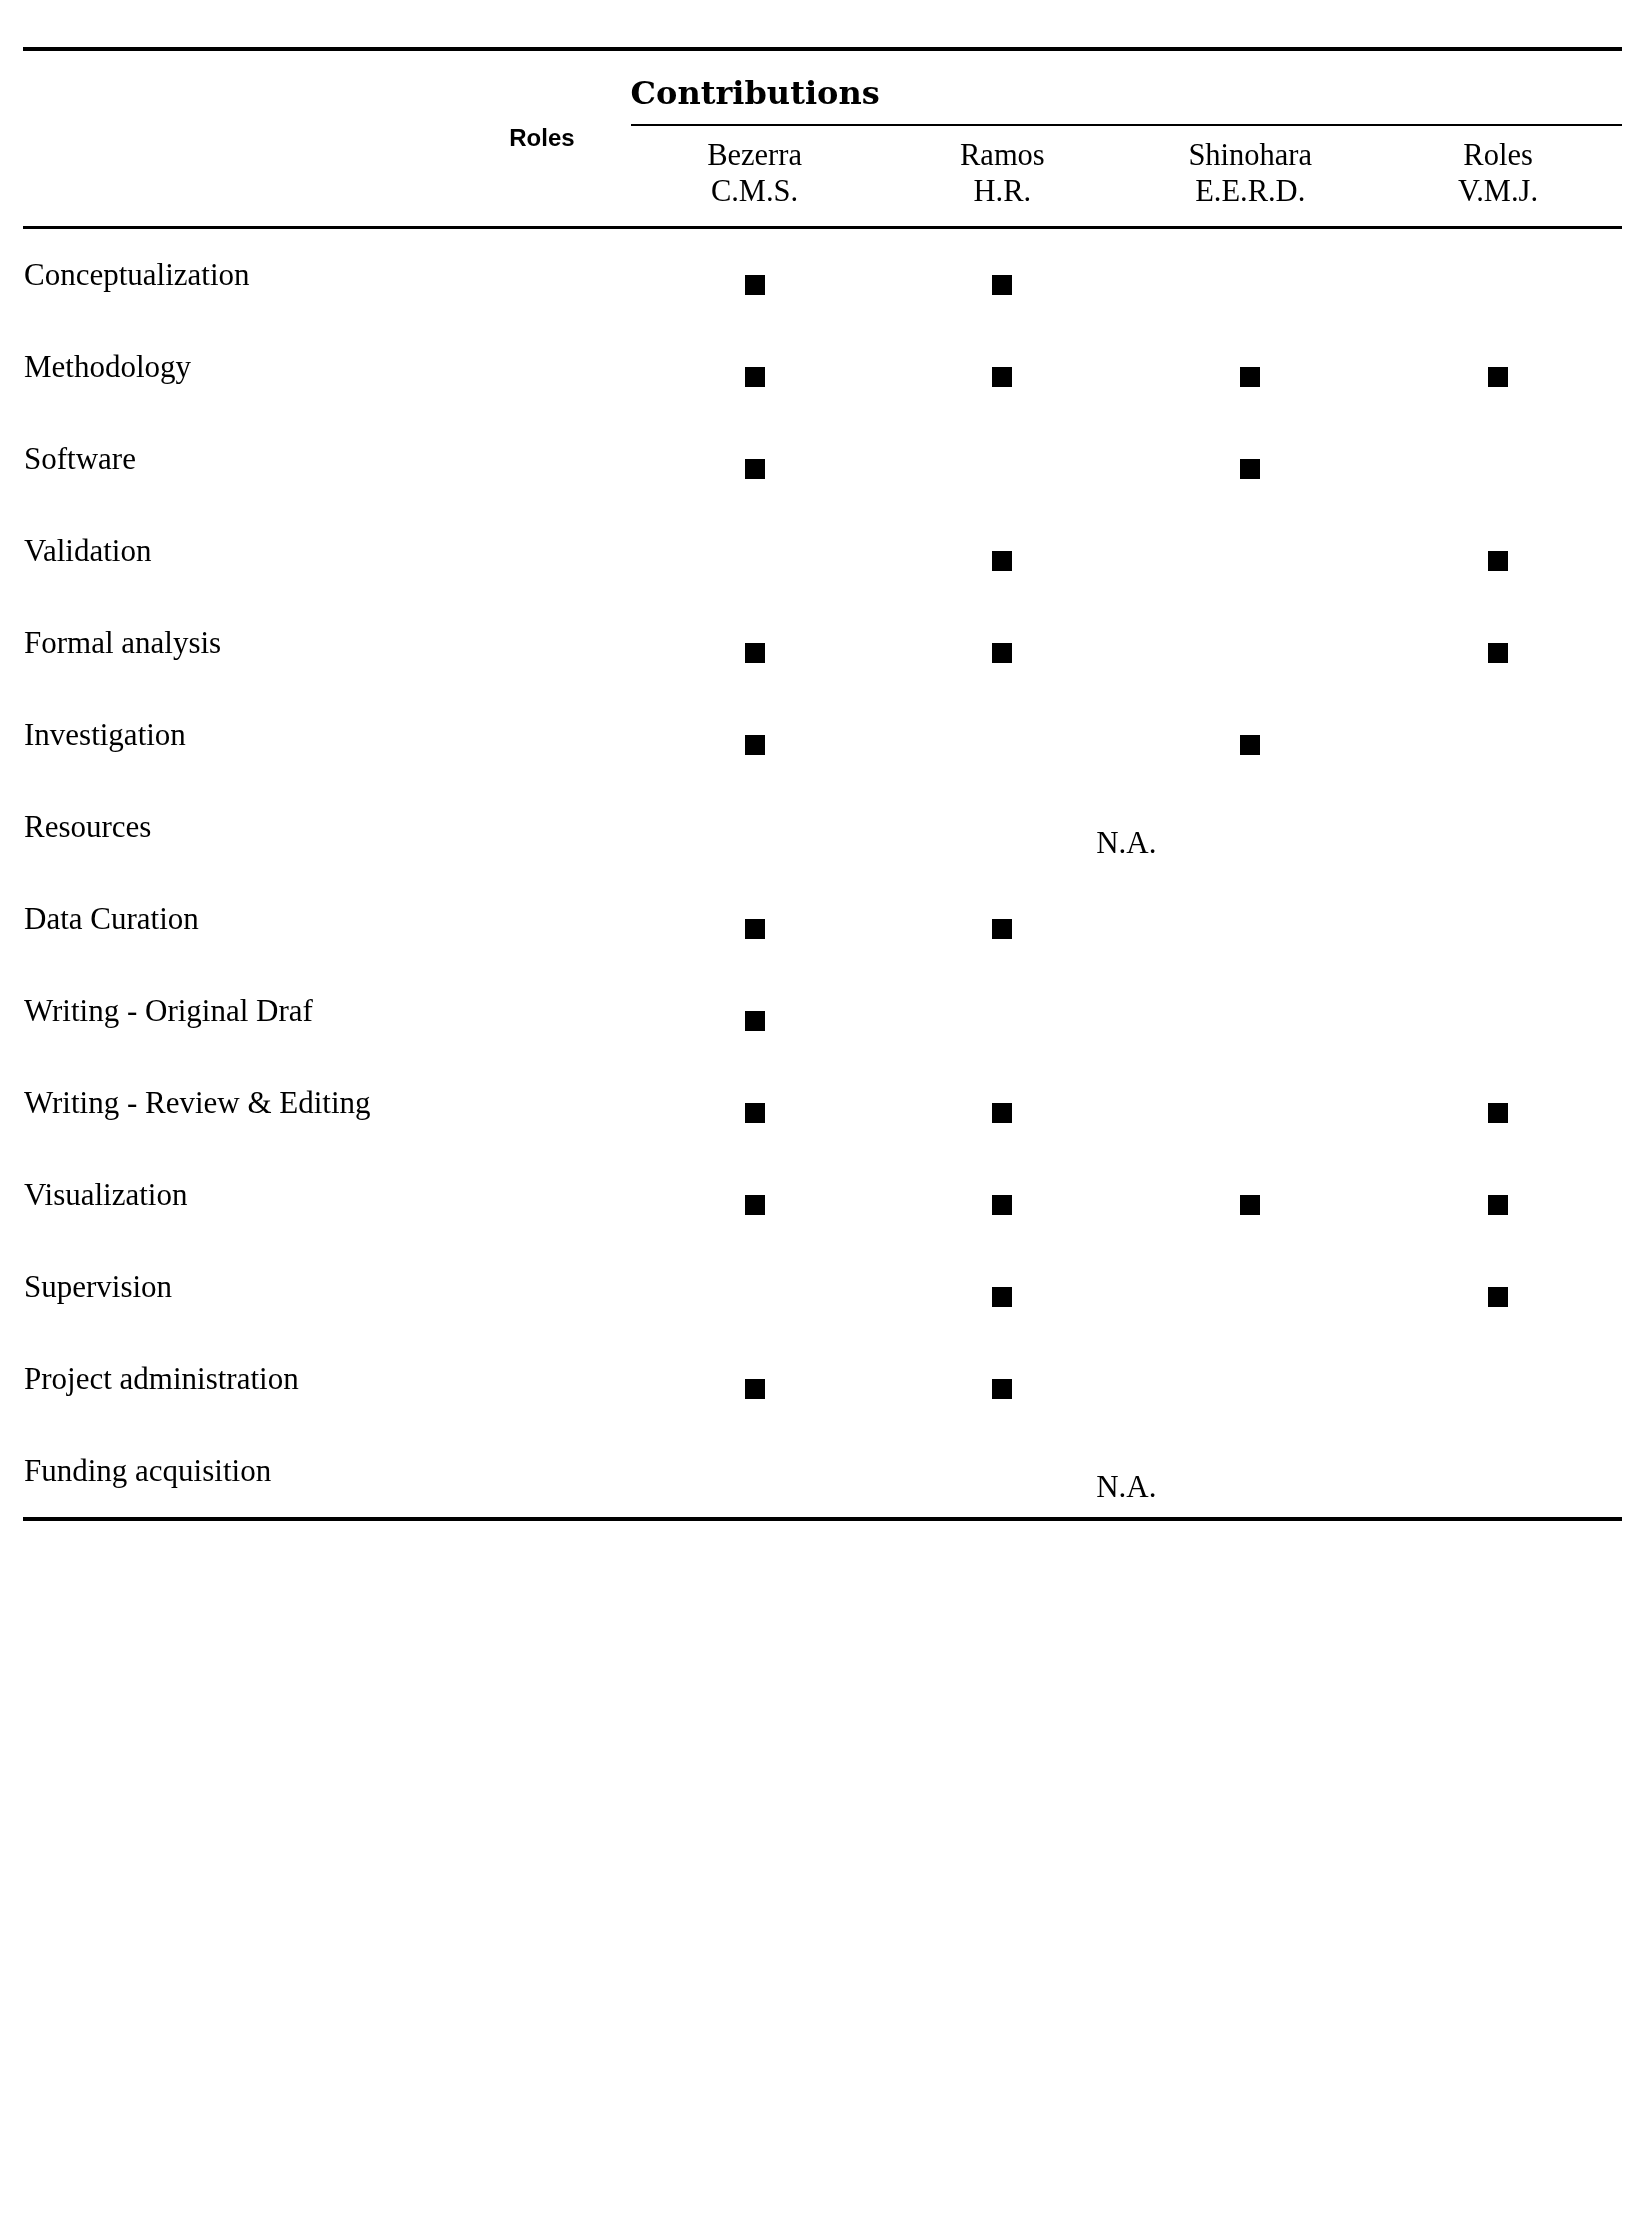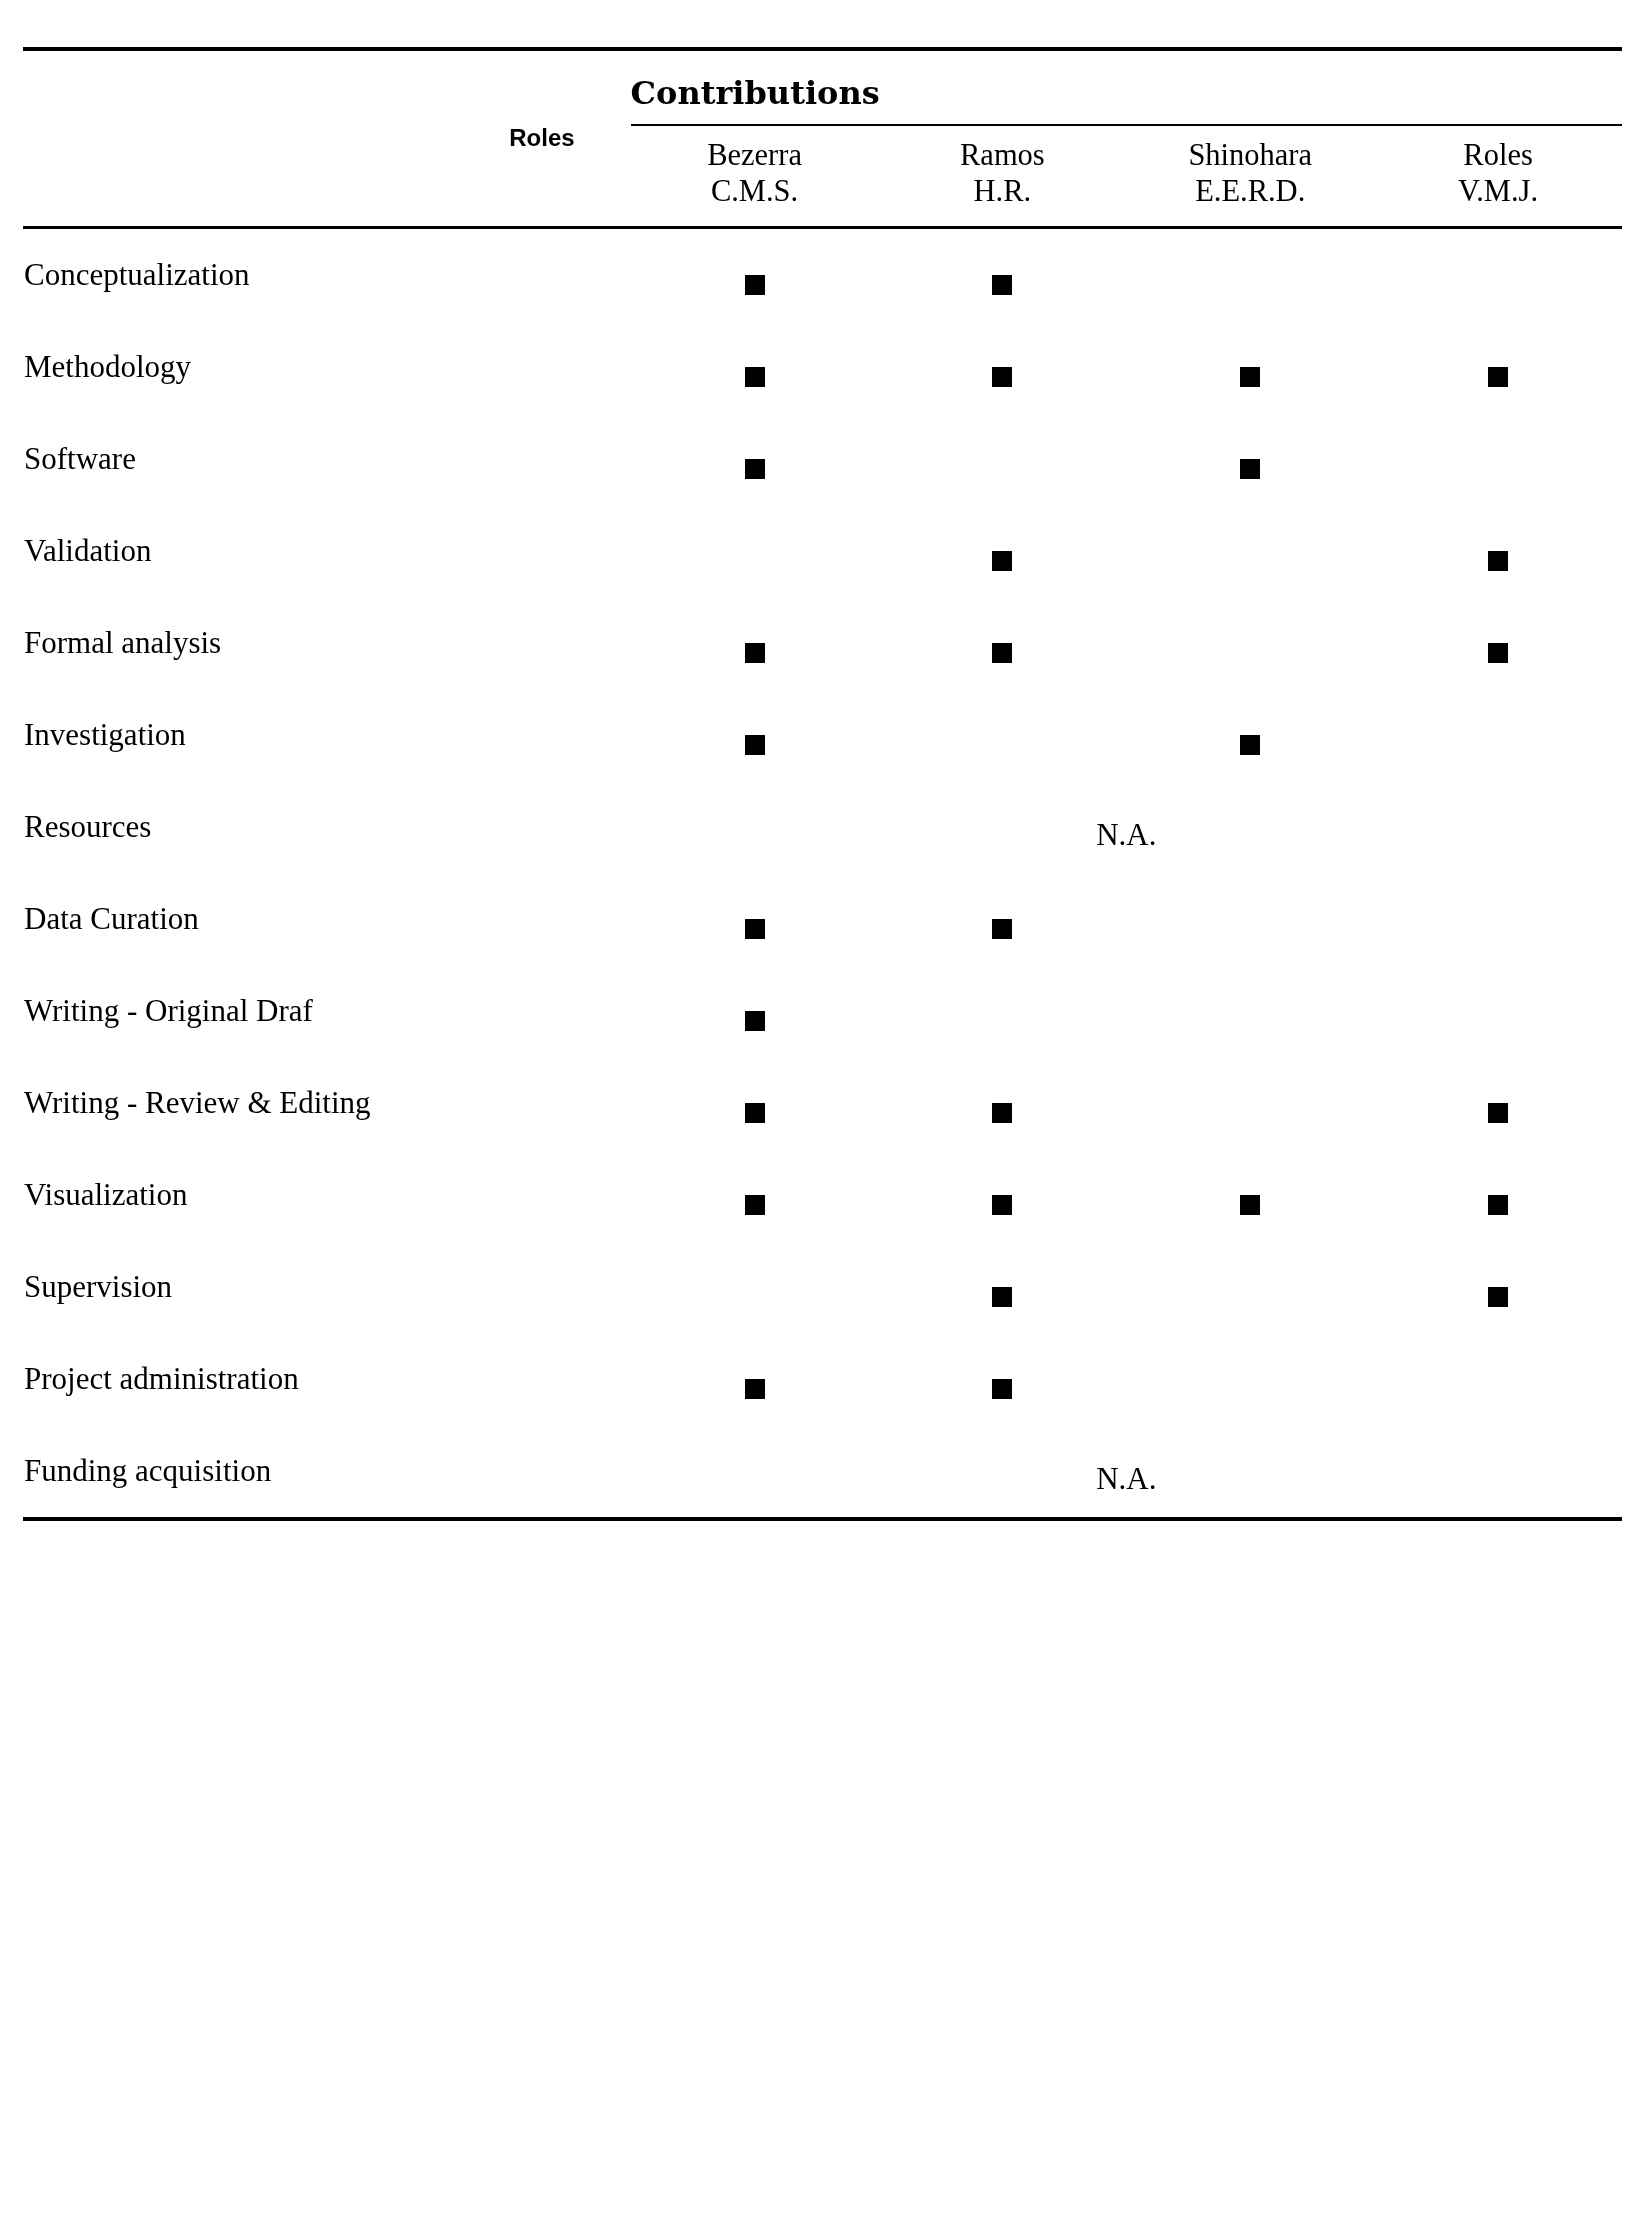--- a/index.html
+++ b/index.html
@@ -110,21 +110,21 @@
     height: 20px;
     background: #000;
     vertical-align: middle;
     position: relative;
     top: 10.7px;
   }
   .na-span {
     text-align: center;
     font-size: 31px;
     position: relative;
-    top: 8px;
+    top: 16px;
   }
   .empty { font-size: 0; line-height: 0; }
 </style>
 </head>
 <body>
 
 <div class="page">
 
 
   <div class="rule-top"></div>

